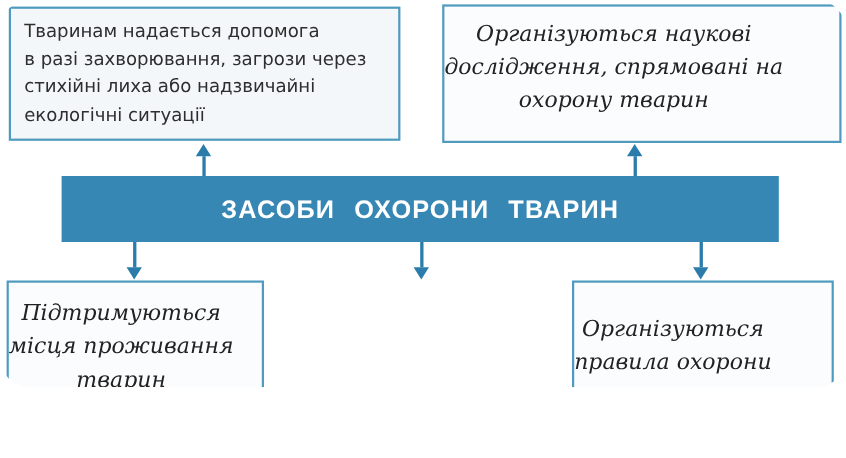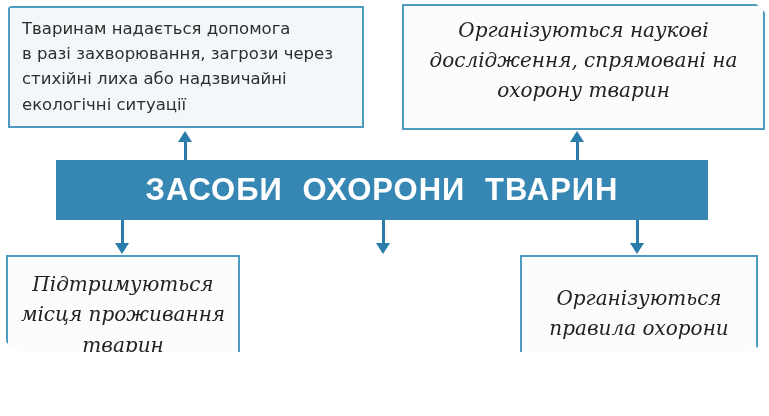--- a/index.html
+++ b/index.html
@@ -19,21 +19,20 @@
     overflow:hidden;
     border-radius:27px;
   }
   .box{
     position:absolute;
     box-sizing:border-box;
     border:2px solid var(--box-border);
     background:var(--box-fill);
     color:var(--text);
     display:flex;
-    justify-content:center;
   }
   .box p{
     margin:0;
     white-space:pre-line;
   }
   .box-top-left{
     left:8px;top:6px;width:356px;height:122px;
     justify-content:flex-start;
     padding:8px 10px 0 12px;
     font-family:"DejaVu Sans", sans-serif;
@@ -50,21 +49,21 @@
     background:#fbfcfd;
   }
   .banner{
     position:absolute;
     left:56px;top:160px;width:652px;height:60px;
     background:var(--banner-bg);
     color:var(--banner-text);
     display:flex;align-items:center;justify-content:center;
     font-family:"Liberation Sans", sans-serif;
     font-weight:bold;
-    font-size:31px;
+    font-size:23px;
     letter-spacing:1px;
     word-spacing:10px;
   }
   .box-bottom{
     top:255px;height:153px;
     font-style:italic;
     font-size:20px;line-height:1.52;
     text-align:center;
     background:#fbfcfd;
   }

